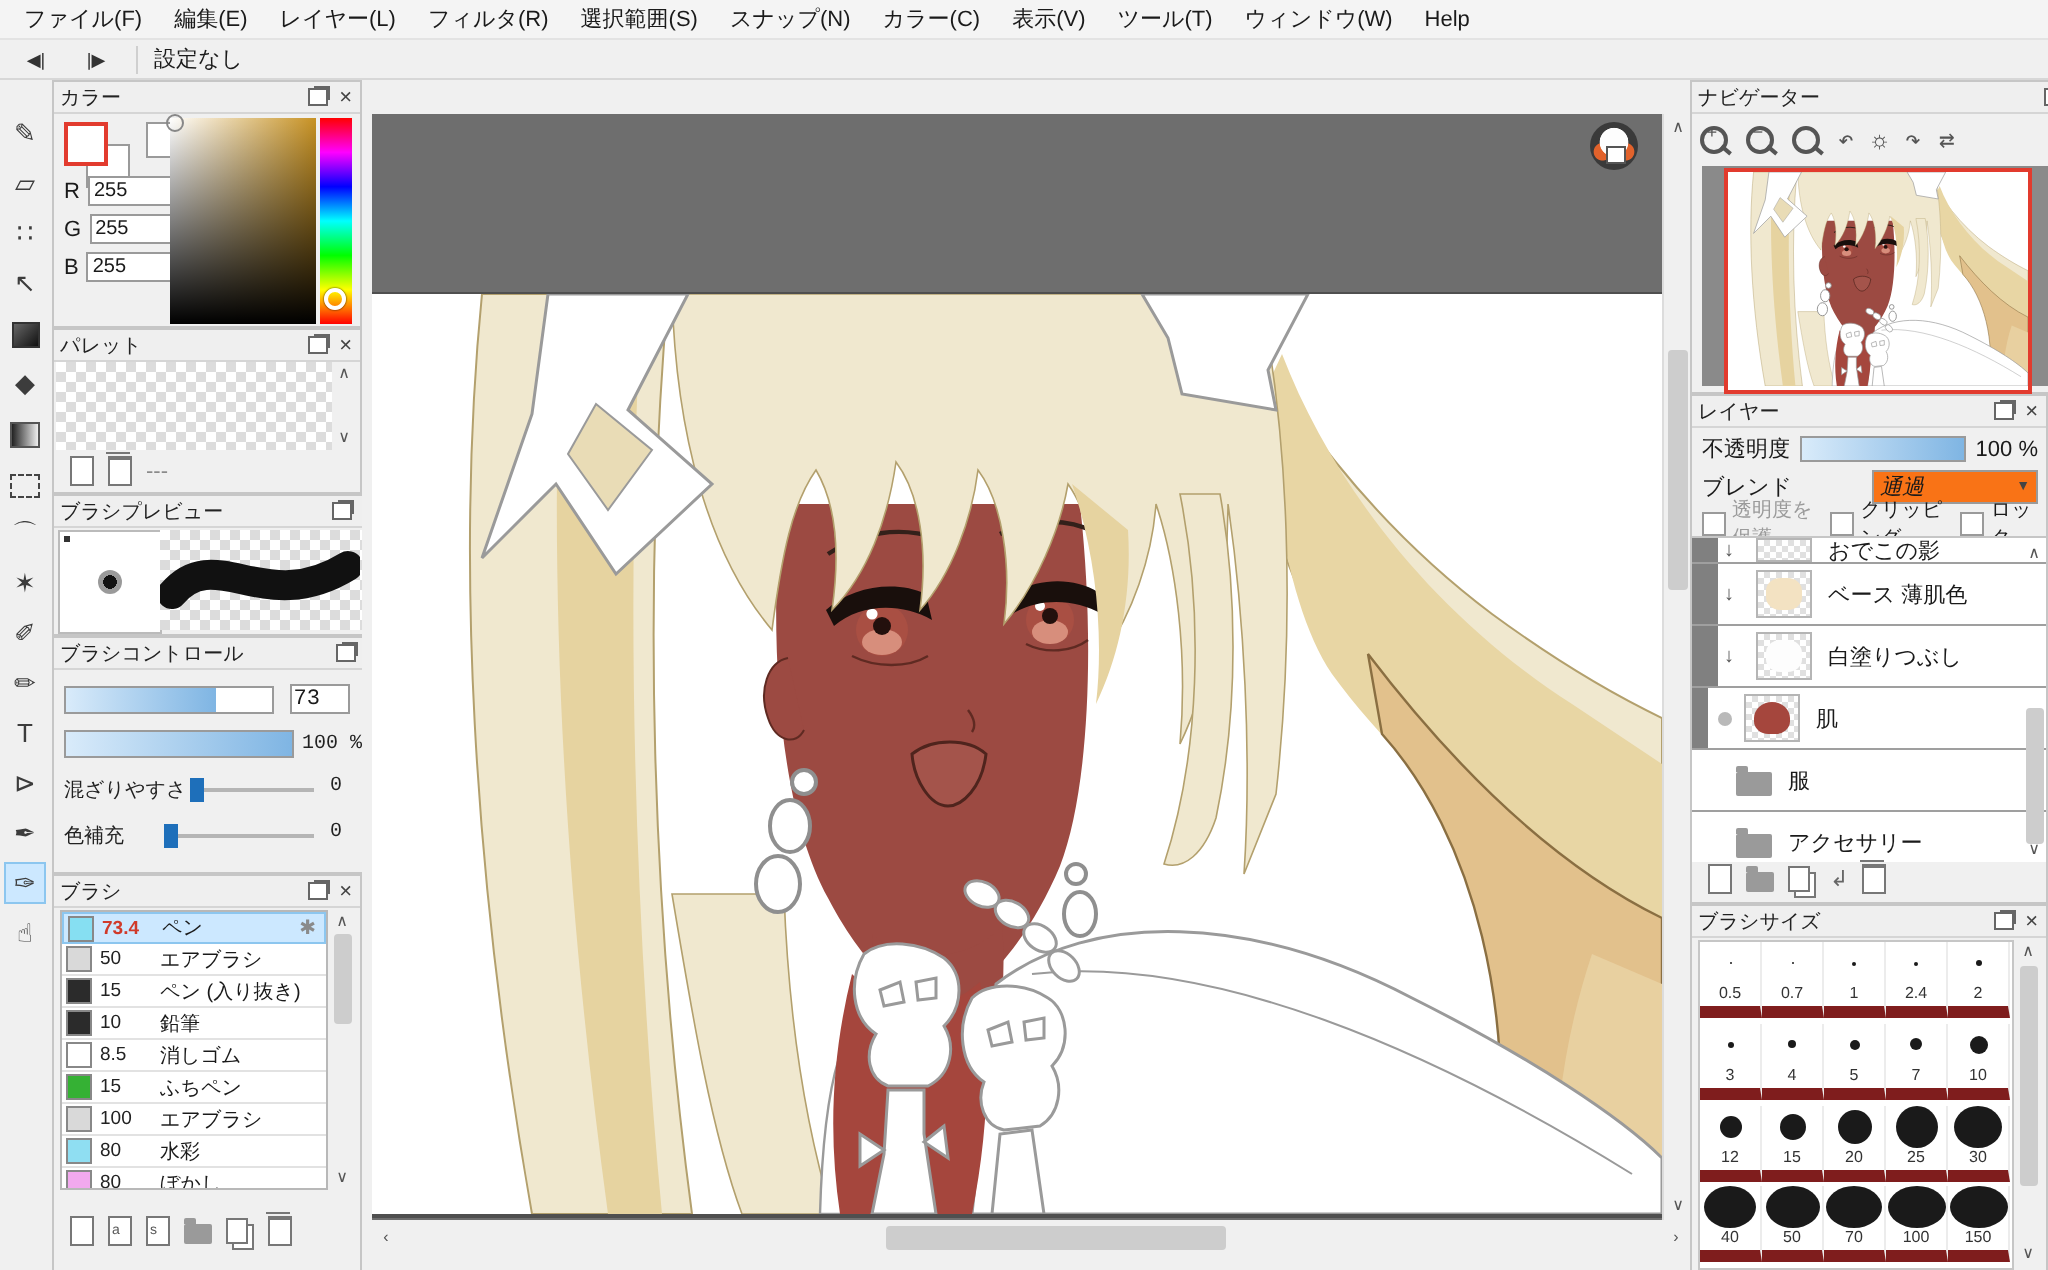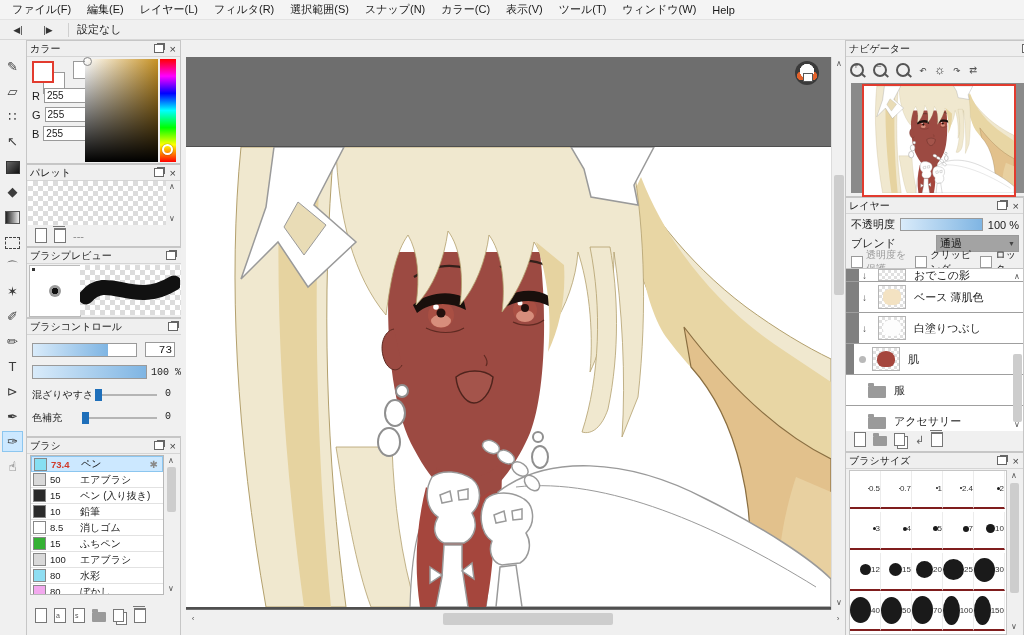--- a/index.html
+++ b/index.html
@@ -36,21 +36,21 @@
   .swatch.fg{border:2px solid #e23b2e;z-index:2;}
   .rgb-row{position:absolute;display:flex;align-items:center;gap:4px;}
   .rgb-inp{width:38px;height:13px;border:1px solid #9a9a9a;background:#fff;font-size:10px;padding:0 2px;display:flex;align-items:center;}
   .sv-box{position:absolute;background:linear-gradient(to top,#000,rgba(0,0,0,0)),linear-gradient(to right,#fff,#c79224);}
   .sv-dot{position:absolute;width:7px;height:7px;border:1px solid #888;border-radius:50%;background:transparent;}
   .hue-bar{position:absolute;background:linear-gradient(to bottom,#ff0000,#ff00ff,#0000ff,#00ffff,#00ff00,#ffff00,#ff0000);}
   .hue-dot{position:absolute;width:11px;height:11px;border:2px solid #fff;border-radius:50%;box-shadow:0 0 1px #000;box-sizing:border-box;}
   
   .slider{position:absolute;height:14px;border:1px solid #9a9a9a;background:#fff;box-sizing:border-box;}
   .slider .fill{height:100%;background:linear-gradient(90deg,#d9ebfa,#7fb5e3);}
-  .spin{position:absolute;width:30px;height:15px;border:1px solid #9a9a9a;background:#fff;text-align:right;line-height:15px;padding-right:2px;box-sizing:border-box;}
+  .spin{position:absolute;width:30px;height:15px;border:1px solid #9a9a9a;background:#fff;text-align:right;line-height:15px;padding-right:14px;box-sizing:border-box;}
   .mini-track{position:absolute;height:2px;background:#b5b5b5;}
   .mini-handle{position:absolute;width:7px;height:12px;background:#1e6fba;}
   .ctl-label{position:absolute;font-size:10px;color:#222;}
   
   .brush-list{position:absolute;left:3px;right:16px;top:17px;bottom:40px;background:#fff;border:1px solid #b8b8b8;overflow:hidden;}
   .brush-row{height:15px;border-bottom:1px solid #e2e2e2;display:flex;align-items:center;padding:0 2px;gap:4px;background:#fff;}
   .brush-row.sel{background:#cce8ff;border:1px solid #8cc6ef;height:14px;}
   .brush-row .sw{width:11px;height:11px;border:1px solid #888;flex:none;}
   .brush-row .bsize{width:26px;font-size:9.5px;color:#222;flex:none;}
   .brush-row.sel .bsize{color:#d03a2a;font-weight:bold;}
@@ -81,34 +81,34 @@
   .hscroll{position:absolute;left:5px;top:572px;width:659px;height:14px;background:#f0f0f0;}
   
   .nav-tools{position:absolute;left:4px;top:18px;right:4px;height:22px;display:flex;align-items:center;gap:9px;color:#555;}
   .mag{position:relative;width:10px;height:10px;border:2px solid #555;border-radius:50%;flex:none;}
   .mag:after{content:"";position:absolute;left:8px;top:9px;width:6px;height:2px;background:#555;transform:rotate(40deg);}
   .mag i{position:absolute;left:0px;top:-3px;width:8px;text-align:center;font-size:9px;font-style:normal;color:#555;}
   .nav-glyph{font-size:13px;color:#555;}
   .nav-thumbwrap{position:absolute;left:5px;top:42px;right:5px;bottom:3px;background:#8a8a8a;}
   .nav-img{position:absolute;left:11px;top:1px;width:150px;height:109px;background:#fff;border:2px solid #e23b2e;overflow:hidden;}
   .lp-row{position:absolute;left:5px;right:4px;height:17px;display:flex;align-items:center;gap:5px;}
-  .dropdown{flex:1;height:15px;border:1px solid #9a9a9a;background:#a3a3a3;display:flex;align-items:center;padding:0 3px;}
+  .dropdown{flex:1;height:15px;border:1px solid #9a9a9a;background:#f97316;display:flex;align-items:center;padding:0 3px;font-style:italic;}
   .dropdown .arr{margin-left:auto;font-size:7px;color:#444;}
   .cb{width:10px;height:10px;border:1px solid #9a9a9a;background:#fff;flex:none;}
   .layer-list{position:absolute;left:0px;right:0px;top:70px;height:162px;background:#fff;border-top:1px solid #c6c6c6;overflow:hidden;}
   .layer-row{position:relative;height:30px;border-bottom:1px solid #9f9f9f;background:#fff;display:flex;align-items:center;}
   .lr-gutter{position:absolute;left:0;top:0;bottom:0;width:13px;background:#808080;}
   .lthumb{width:26px;height:22px;border:1px solid #b5b5b5;flex:none;position:relative;}
   .lthumb .blob{position:absolute;left:4px;top:3px;right:4px;bottom:3px;border-radius:40%;}
   .lname{margin-left:8px;font-size:11px;}
   .clip-arrow{position:absolute;left:16px;font-size:10px;color:#555;}
   .vis-dot{position:absolute;left:20px;width:7px;height:7px;border-radius:50%;background:#b9b9b9;}
   .bs-grid{position:absolute;left:3px;top:17px;width:156px;bottom:0;background:#fff;border:1px solid #c6c6c6;display:flex;flex-wrap:wrap;}
-  .bs-cell{width:31px;height:38px;box-sizing:border-box;border-right:1px solid #ececec;border-bottom:2px solid #7f1d1d;
-           display:flex;align-items:center;justify-content:flex-end;padding-bottom:2px;}
+  .bs-cell{width:31px;height:38px;box-sizing:border-box;border-right:1px solid #ececec;border-bottom:6px solid #7f1d1d;
+           display:flex;flex-direction:column;align-items:center;justify-content:flex-end;padding-bottom:2px;}
   .bs-dot{border-radius:50%;background:#1a1a1a;margin-bottom:auto;margin-top:auto;}
   .bs-label{font-size:8px;color:#333;line-height:9px;}
 </style>
 </head>
 <body>
 
 <div class="app">
 
   <svg width="0" height="0" style="position:absolute">
     <defs>

